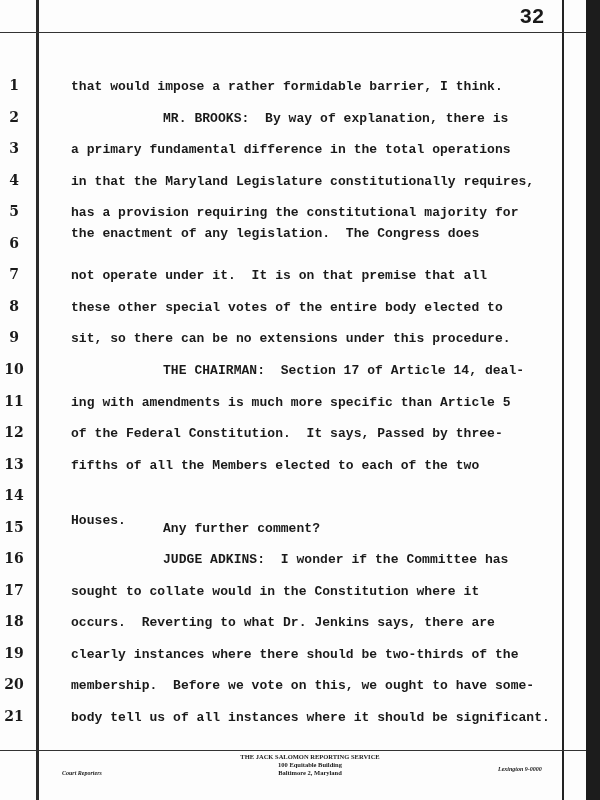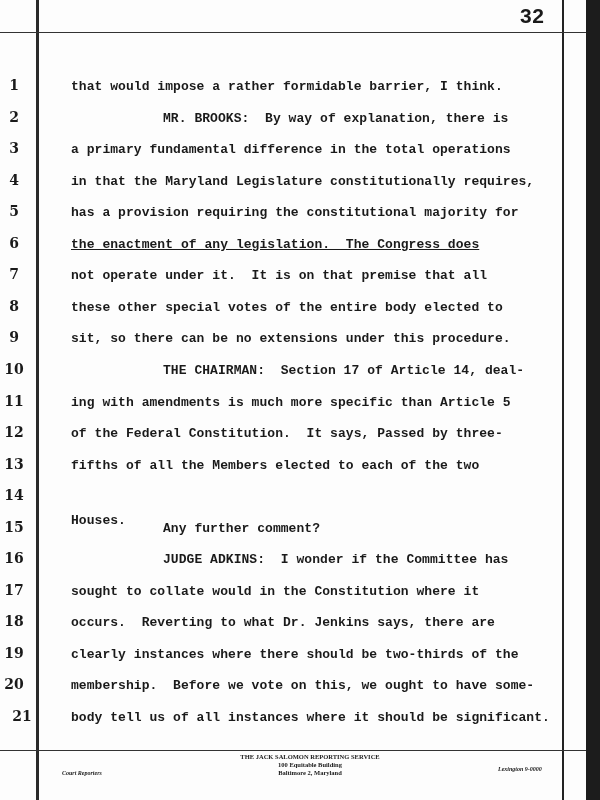--- a/index.html
+++ b/index.html
@@ -49,21 +49,21 @@
       <div class="line-text" style="top: 79px;">that would impose a rather formidable barrier, I think.</div>
       <div class="line-num" style="top: 109px;">2</div>
       <div class="line-text indent" style="top: 111px; text-align: right;">MR. BROOKS:  By way of explanation, there is</div>
       <div class="line-num" style="top: 140px;">3</div>
       <div class="line-text" style="top: 142px;">a primary fundamental difference in the total operations</div>
       <div class="line-num" style="top: 172px;">4</div>
       <div class="line-text" style="top: 174px;">in that the Maryland Legislature constitutionally requires,</div>
       <div class="line-num" style="top: 203px;">5</div>
       <div class="line-text" style="top: 205px;">has a provision requiring the constitutional majority for</div>
       <div class="line-num" style="top: 235px;">6</div>
-      <div class="line-text" style="top: 237px; text-decoration: underline;">the enactment of any legislation.  The Congress does</div>
+      <div class="line-text" style="top: 226px;">the enactment of any legislation.  The Congress does</div>
       <div class="line-num" style="top: 266px;">7</div>
       <div class="line-text" style="top: 268px;">not operate under it.  It is on that premise that all</div>
       <div class="line-num" style="top: 298px;">8</div>
       <div class="line-text" style="top: 300px;">these other special votes of the entire body elected to</div>
       <div class="line-num" style="top: 329px;">9</div>
       <div class="line-text" style="top: 331px;">sit, so there can be no extensions under this procedure.</div>
       <div class="line-num" style="top: 361px;">10</div>
       <div class="line-text indent" style="top: 363px;">THE CHAIRMAN:  Section 17 of Article 14, deal-</div>
       <div class="line-num" style="top: 393px;">11</div>
       <div class="line-text" style="top: 395px;">ing with amendments is much more specific than Article 5</div>
@@ -78,21 +78,21 @@
       <div class="line-num" style="top: 550px;">16</div>
       <div class="line-text indent" style="top: 552px;">JUDGE ADKINS:  I wonder if the Committee has</div>
       <div class="line-num" style="top: 582px;">17</div>
       <div class="line-text" style="top: 584px;">sought to collate would in the Constitution where it</div>
       <div class="line-num" style="top: 613px;">18</div>
       <div class="line-text" style="top: 615px;">occurs.  Reverting to what Dr. Jenkins says, there are</div>
       <div class="line-num" style="top: 645px;">19</div>
       <div class="line-text" style="top: 647px;">clearly instances where there should be two-thirds of the</div>
       <div class="line-num" style="top: 676px;">20</div>
       <div class="line-text" style="top: 678px;">membership.  Before we vote on this, we ought to have some-</div>
-      <div class="line-num" style="top: 708px; padding-left: 8px;">21</div>
+      <div class="line-num" style="top: 708px;">21</div>
       <div class="line-text" style="top: 710px;">body tell us of all instances where it should be significant.</div>
     </div>
 
   <div class="footer">
     <div class="footer-center">
       <div>THE JACK SALOMON REPORTING SERVICE</div>
       <div>100 Equitable Building</div>
       <div>Baltimore 2, Maryland</div>
     </div>
     <div class="footer-left">Court Reporters</div>

